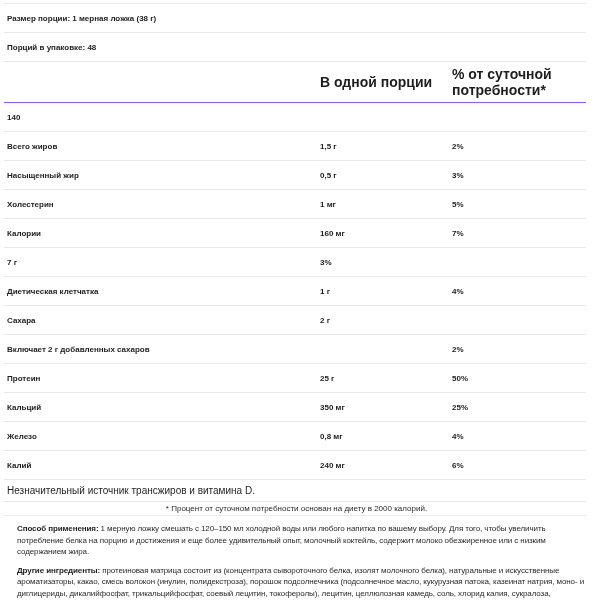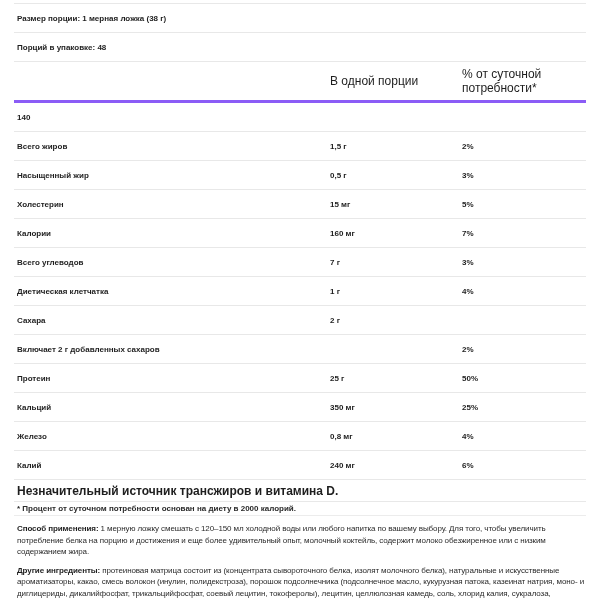--- a/index.html
+++ b/index.html
@@ -1,47 +1,47 @@
 <!DOCTYPE html>
 <html><head>
 <meta charset="utf-8">
 <style>
   html, body { margin:0; padding:0; }
   body {
     width:600px; height:600px; overflow:hidden;
     background:#ffffff; color:#1e1e1e;
     font-family:"Liberation Sans", sans-serif;
   }
-  .sheet { margin:3px 14px 0 14px; border-top:1px solid #e8e8e8; }
+  .sheet { margin:3px 14px 0 4px; border-top:1px solid #e8e8e8; }
   .info-row {
     box-sizing:border-box; height:29px; display:flex; align-items:center;
     padding-left:3px; border-bottom:1px solid #e8e8e8;
     font-size:8px; font-weight:700;
   }
   .head-row {
     box-sizing:border-box; height:41px; display:grid;
     grid-template-columns:313px 132px 1fr; align-items:center;
-    padding-left:3px; border-bottom:3px solid #8b5cf6;
-    font-size:12px; font-weight:400;
+    padding-left:3px; border-bottom:1px solid #8b5cf6;
+    font-size:14px; font-weight:700;
   }
   .n-row {
     box-sizing:border-box; height:29px; display:grid;
     grid-template-columns:313px 132px 1fr; align-items:center;
     padding-left:3px; border-bottom:1px solid #e8e8e8;
     font-size:8px; font-weight:700;
   }
   .note-row {
     box-sizing:border-box; height:22px; display:flex; align-items:center;
     padding-left:3px; border-bottom:1px solid #e8e8e8;
-    font-size:12px; font-weight:700;
+    font-size:10px; font-weight:400;
   }
   .foot-row {
     box-sizing:border-box; height:14px; display:flex; align-items:center;
     padding-left:3px; border-bottom:1px solid #ececec;
-    font-size:8px; font-weight:700; color:#2a2a2a;
+    font-size:8px; font-weight:400; color:#2a2a2a;justify-content:center;
   }
   .paras { margin:0 14px 0 17px; }
   .para {
     margin:7px 0 0 0; font-size:8px; line-height:11.5px;
     font-weight:400; color:#2a2a2a; letter-spacing:-0.1px;
   }
   .para .lead, .lead { font-weight:700; color:#1e1e1e; }
 </style>
 </head>
 <body>
@@ -77,32 +77,31 @@
         </div>
 
         <div class="n-row">
           <span>Насыщенный жир</span>
           <span>0,5 г</span>
           <span>3%</span>
         </div>
 
         <div class="n-row">
           <span>Холестерин</span>
-          <span>15 мг</span>
+          <span>1 мг</span>
           <span>5%</span>
         </div>
 
         <div class="n-row">
           <span>Калории</span>
           <span>160 мг</span>
           <span>7%</span>
         </div>
 
         <div class="n-row">
-          <span>Всего углеводов</span>
           <span>7 г</span>
           <span>3%</span>
         </div>
 
         <div class="n-row">
           <span>Диетическая клетчатка</span>
           <span>1 г</span>
           <span>4%</span>
         </div>
 

